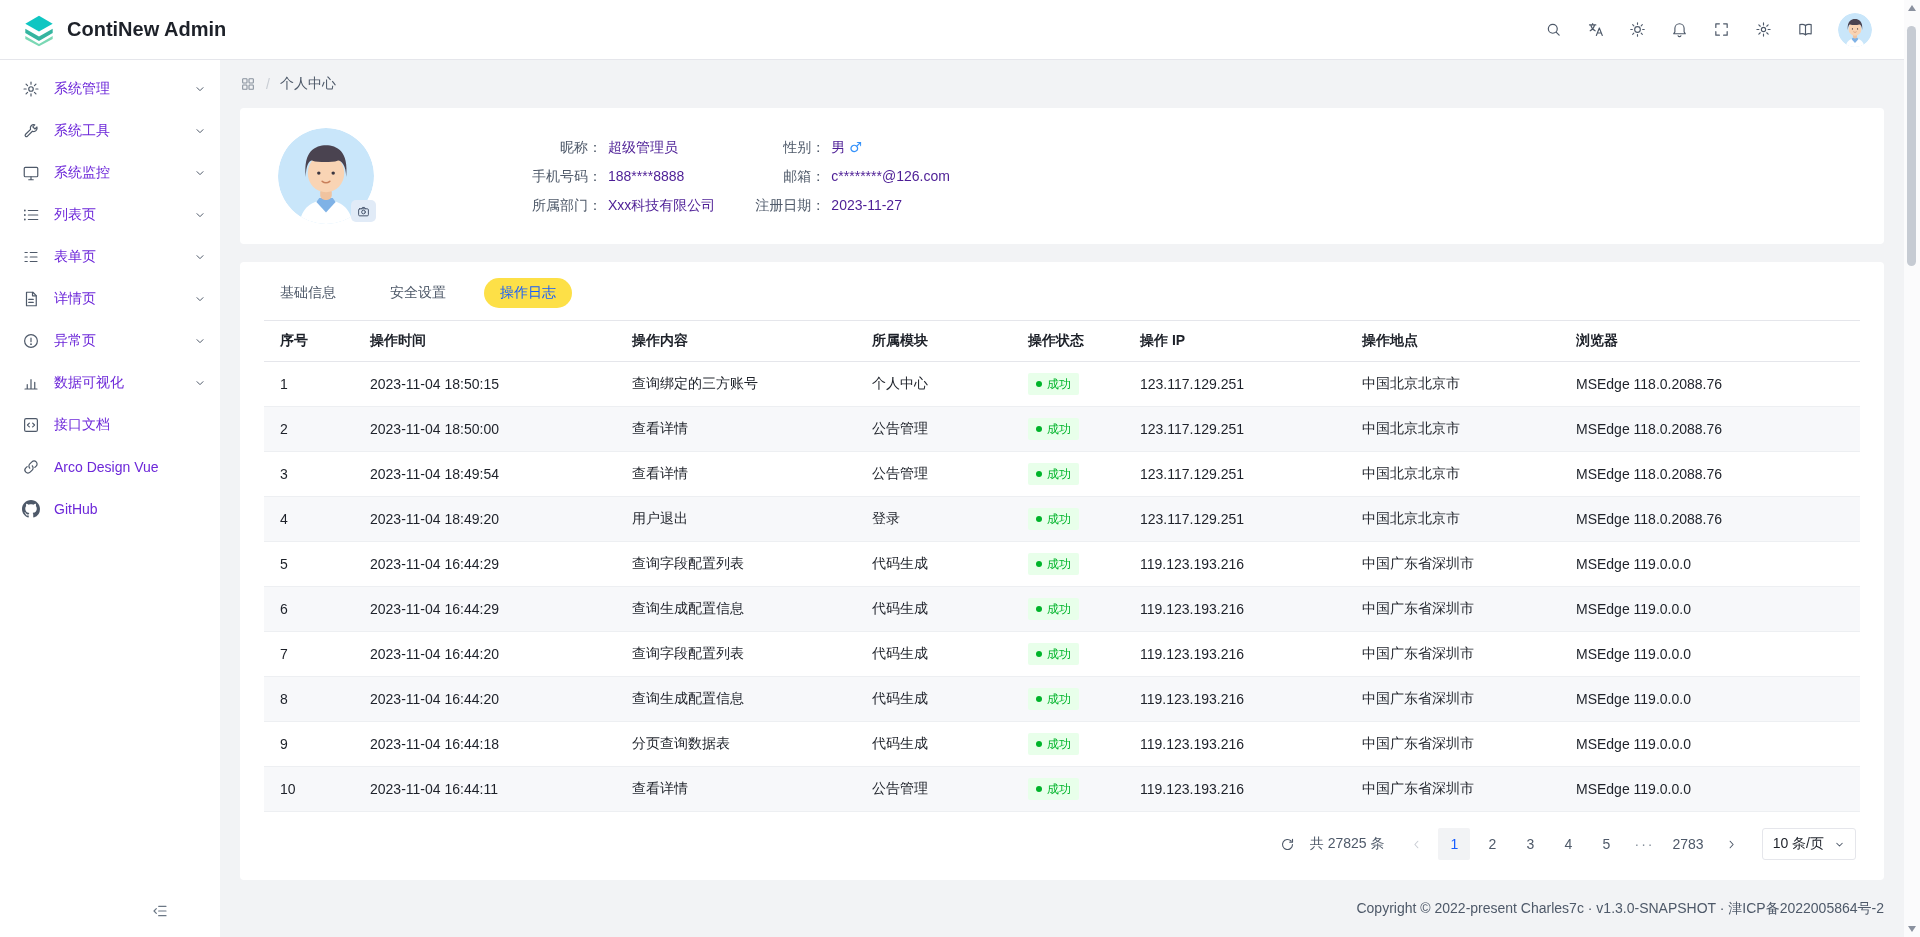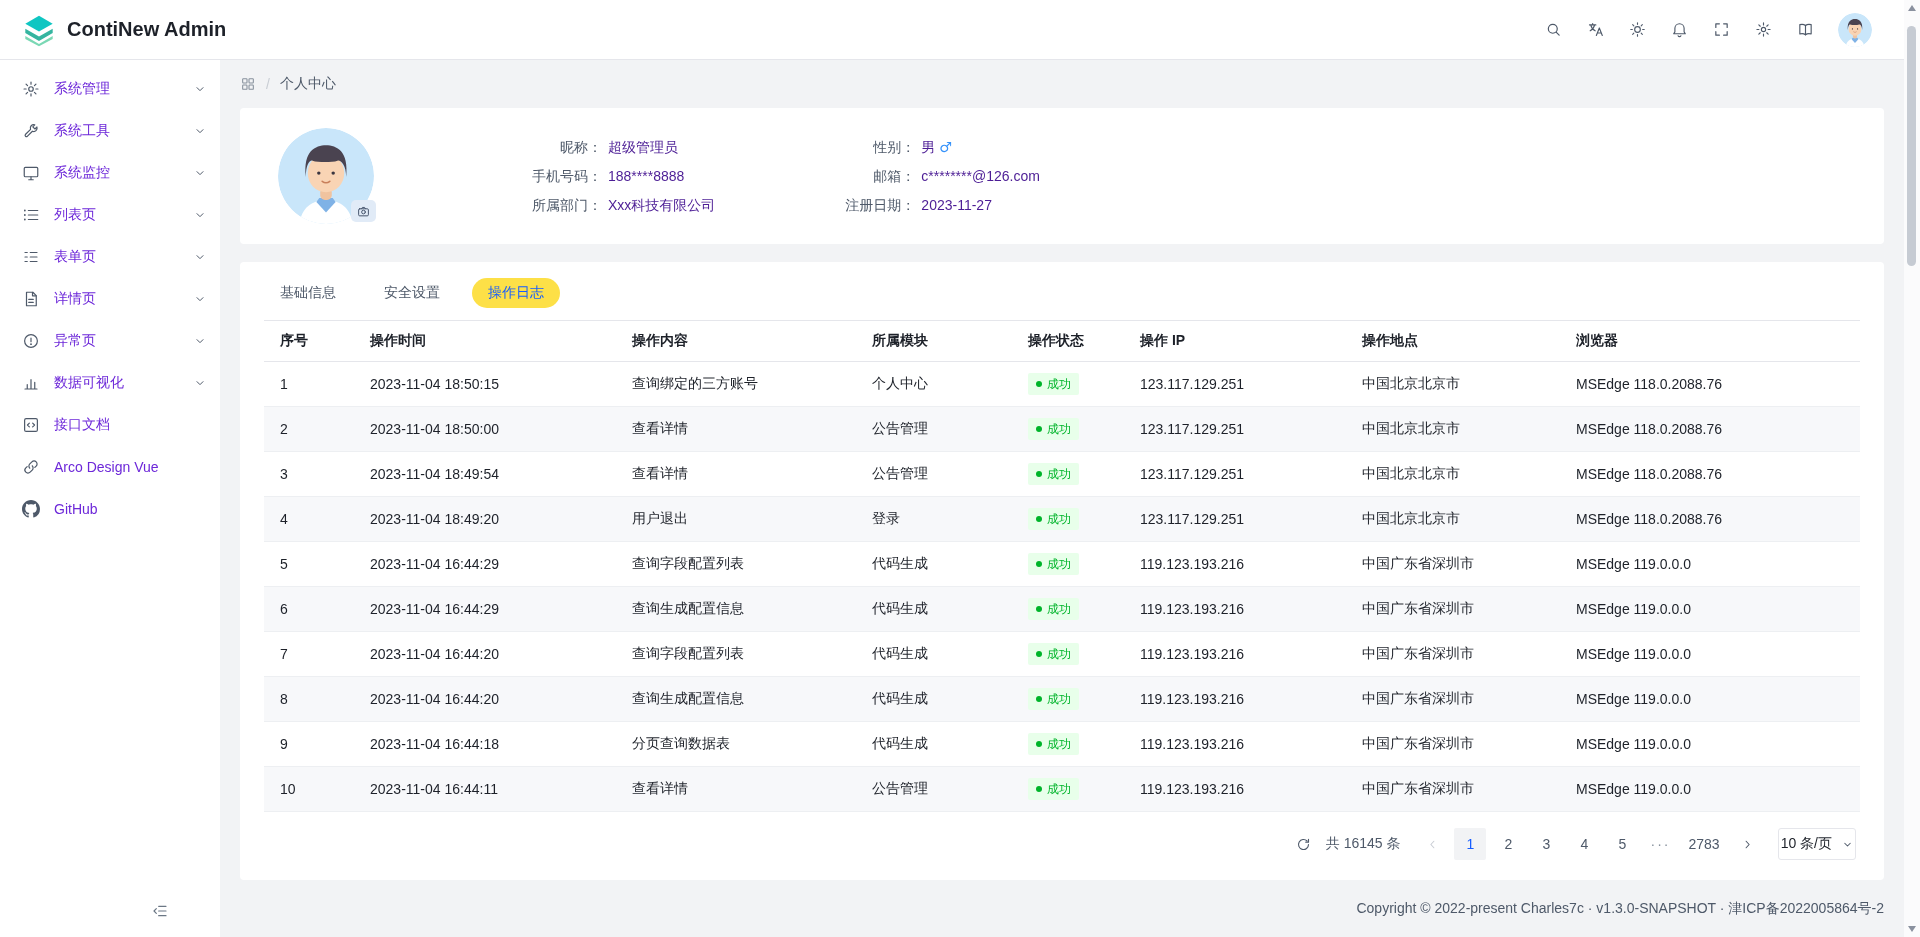--- a/index.html
+++ b/index.html
@@ -38,53 +38,53 @@
   .breadcrumb .b-current{color:#4e5969}
 
   .card{background:#fff;border-radius:4px}
 
   
   .profile-card{padding:20px 24px;display:flex;align-items:center}
   .avatar-wrap{position:relative;width:96px;height:96px;margin-left:14px;flex:none}
   .avatar-big{width:96px;height:96px;border-radius:50%}
   .camera-badge{position:absolute;right:-2px;bottom:2px;width:25px;height:22px;background:#e1ebf7;border:none;border-radius:5px;display:flex;align-items:center;justify-content:center;color:#44526b;cursor:pointer}
   .camera-badge svg{width:13px;height:13px}
-  .profile-fields{display:flex;margin-left:78px;gap:90px}
+  .profile-fields{display:flex;margin-left:78px;}
   .pcol{display:flex;flex-direction:column;gap:7px}
   .prow{display:flex;align-items:center;line-height:22px}
   .plabel{color:#4e5969;text-align:right;white-space:nowrap}
   .pcol-a .plabel{width:150px}
   .pcol-b .plabel{width:110px}
   .pvalue{color:#4c1d95;margin-left:6px;white-space:nowrap}
   .male-symbol{color:#3491fa;margin-left:4px;font-family:"DejaVu Sans",sans-serif}
 
   
   .table-card{margin-top:18px;padding:16px 24px 14px}
-  .tabs{display:flex;align-items:center;gap:16px;margin-bottom:12px}
+  .tabs{display:flex;align-items:center;gap:22px;margin-bottom:12px}
   .tab{border:none;background:transparent;padding:6px 16px;border-radius:16px;color:#4e5969;font-size:14px;cursor:pointer}
   .tab.active{background:#fde047;color:#165dff}
 
   table{width:100%;border-collapse:collapse;table-layout:fixed}
   thead th{text-align:left;font-weight:700;color:#1d2129;font-size:14px;padding:11px 16px;border-top:1px solid #e5e6eb;border-bottom:1px solid #e5e6eb;white-space:nowrap}
   tbody td{padding:11px 16px;border-bottom:1px solid #edeff2;color:#1d2129;white-space:nowrap;overflow:hidden;text-overflow:ellipsis}
   tbody tr:nth-child(even){background:#f7f8fa}
   .badge{display:inline-flex;align-items:center;gap:5px;background:#e8ffea;color:#00b42a;font-size:12px;padding:2px 8px;border-radius:2px;line-height:18px}
   .dot{width:6px;height:6px;border-radius:50%;background:#00b42a;display:inline-block}
 
   
   .pg-bar{display:flex;align-items:center;justify-content:flex-end;gap:6px;padding:16px 4px 6px;color:#4e5969}
   .refresh-btn{width:28px;height:28px;border:none;background:transparent;border-radius:2px;display:flex;align-items:center;justify-content:center;color:#4e5969;cursor:pointer}
   .refresh-btn svg{width:15px;height:15px}
   .pg-total{margin:0 10px 0 2px;color:#4e5969}
   .pg-item{min-width:32px;height:32px;border:none;background:transparent;color:#4e5969;border-radius:2px;font-size:14px;cursor:pointer;display:flex;align-items:center;justify-content:center;padding:0 6px}
   .pg-item.active{background:#f2f3f5;color:#165dff;font-weight:500}
   .pg-arrow svg{width:13px;height:13px}
   .pg-arrow.disabled{color:#c9cdd4;cursor:not-allowed}
   .pg-ellipsis{min-width:32px;text-align:center;color:#86909c;letter-spacing:2px}
-  .page-size-select{height:32px;border:1px solid #e5e6eb;border-radius:3px;display:flex;align-items:center;gap:10px;padding:0 2px;background:#fff;color:#1d2129;cursor:pointer;margin-left:8px}
+  .page-size-select{height:32px;border:1px solid #e5e6eb;border-radius:3px;display:flex;align-items:center;gap:10px;padding:0 10px;background:#fff;color:#1d2129;cursor:pointer;margin-left:8px}
   .page-size-select svg{width:11px;height:11px;color:#4e5969}
 
   .footer{text-align:right;color:#4e5969;padding:20px 0 14px;font-size:14px}
 
   
   .scrollbar{position:fixed;top:0;right:0;bottom:0;width:16px;background:#fbfbfc;z-index:30}
   .scroll-arrow{position:absolute;left:0;width:16px;height:16px;display:flex;align-items:center;justify-content:center;cursor:pointer}
   .scroll-arrow.up{top:0}
   .scroll-arrow.down{bottom:0}
   .tri-up{width:0;height:0;border-left:4px solid transparent;border-right:4px solid transparent;border-bottom:6px solid #8a919f}
@@ -545,21 +545,21 @@
       </tbody>
     </table>
 
     <div class="pg-bar">
       <button class="refresh-btn">
         <svg viewBox="0 0 24 24" fill="none" stroke="currentColor" stroke-width="1.8" stroke-linecap="round" stroke-linejoin="round">
             <path d="M20 12a8 8 0 1 1-2.3-5.6"></path>
             <path d="M20 3.8v4.4h-4.4"></path>
           </svg>
       </button>
-      <span class="pg-total">共 16145 条</span>
+      <span class="pg-total">共 27825 条</span>
       <button class="pg-item pg-arrow disabled">
         <svg viewBox="0 0 24 24" fill="none" stroke="currentColor" stroke-width="2" stroke-linecap="round" stroke-linejoin="round">
             <path d="M14.5 6 9 12l5.5 6"></path>
           </svg>
       </button>
       <button class="pg-item active">1</button>
       <button class="pg-item">2</button>
       <button class="pg-item">3</button>
       <button class="pg-item">4</button>
       <button class="pg-item">5</button>

